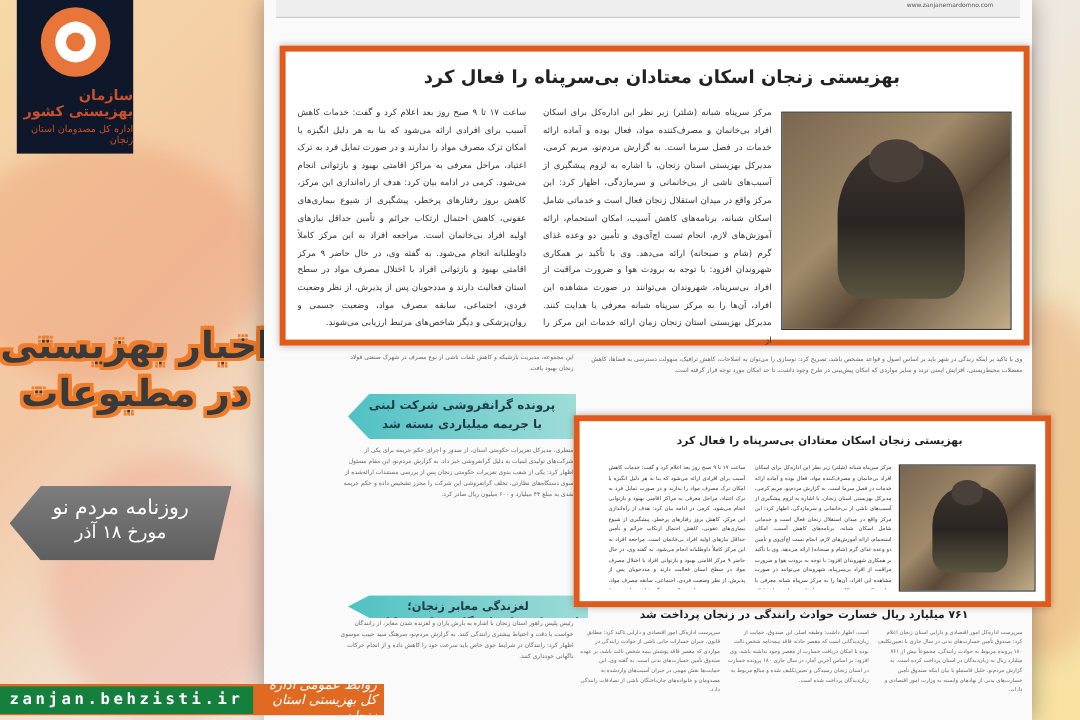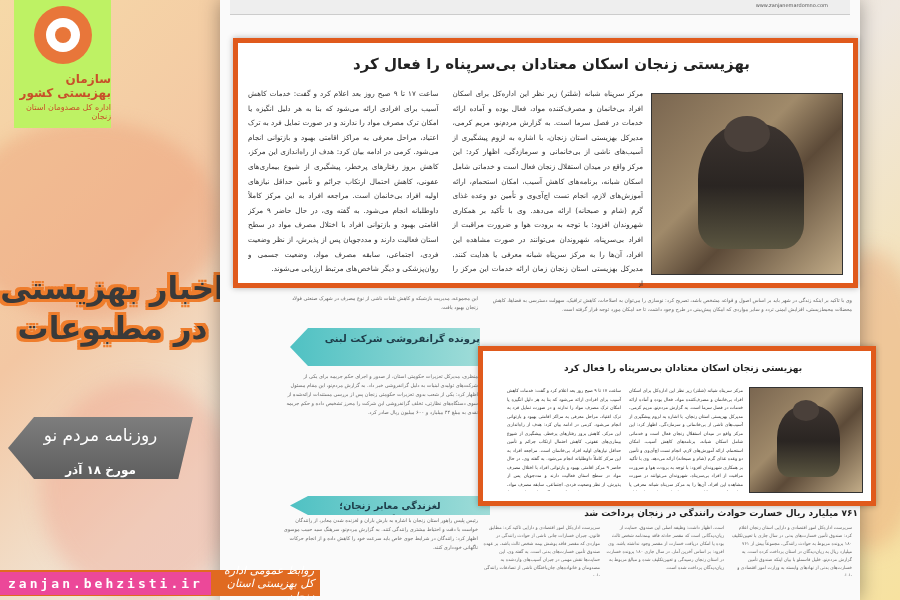--- a/index.html
+++ b/index.html
@@ -2,50 +2,50 @@
 <html><head>
 <meta charset="utf-8">
 <style>
   html,body{margin:0;padding:0;}
   body{width:900px;height:600px;overflow:hidden;position:relative;
     font-family:"DejaVu Sans",sans-serif;
     background:linear-gradient(135deg,#f6d9a8 0%,#f3c7a3 25%,#f1e6d6 45%,#efe8e0 60%,#f4e2b8 80%,#f7e2a0 100%);}
   .bg-blob1{position:absolute;left:-40px;top:120px;width:260px;height:200px;border-radius:50%;background:rgba(236,150,110,.35);filter:blur(8px);}
   .bg-blob2{position:absolute;left:40px;top:380px;width:200px;height:220px;border-radius:50%;background:rgba(238,140,120,.3);filter:blur(10px);}
   .bg-blob3{position:absolute;right:-30px;top:250px;width:120px;height:300px;border-radius:50%;background:rgba(230,150,100,.35);filter:blur(10px);}
-  .logo-panel{position:absolute;left:14px;top:0;width:97px;height:128px;background:#bef264;display:flex;flex-direction:column;align-items:center;}
+  .logo-panel{position:absolute;left:14px;top:0;width:97px;height:128px;background:#0f172a;display:flex;flex-direction:column;align-items:center;}
   .logo-flower{margin-top:6px;width:58px;height:58px;border-radius:50%;background:#e8763a;position:relative;}
   .logo-flower::before{content:"";position:absolute;left:12px;top:12px;width:34px;height:34px;border-radius:50%;background:#fff;}
   .logo-flower::after{content:"";position:absolute;left:21px;top:21px;width:16px;height:16px;border-radius:50%;background:#e8763a;}
   .logo-org{color:#c8502a;font-size:12px;font-weight:bold;margin-top:8px;direction:rtl;}
   .logo-sub{color:#c8502a;font-size:8px;margin-top:3px;direction:rtl;}
   .main-title{position:absolute;left:0;top:268px;width:225px;text-align:center;direction:rtl;
     font-size:31px;font-weight:bold;color:#3a3a3a;line-height:40px;
     text-shadow:-3px -3px 0 #ef7d2c,3px -3px 0 #ef7d2c,-3px 3px 0 #ef7d2c,3px 3px 0 #ef7d2c,0 3px 0 #ef7d2c,0 -3px 0 #ef7d2c,3px 0 0 #ef7d2c,-3px 0 0 #ef7d2c;}
-  .paper-tag{position:absolute;left:8px;top:417px;width:185px;height:62px;background:linear-gradient(#7d7d7d,#5e5e5e);
+  .paper-tag{position:absolute;left:8px;top:405px;width:185px;height:62px;background:linear-gradient(#7d7d7d,#5e5e5e);
     clip-path:polygon(0 50%,26px 0,100% 0,92% 100%,26px 100%);color:#fff;text-align:center;direction:rtl;}
   .paper-name{font-size:17px;margin-top:8px;}
-  .paper-date{font-size:12px;margin-top:18px;font-weight:bold;}
+  .paper-date{font-size:15px;margin-top:1px;}
   .footer-bar{position:absolute;left:0;top:570px;width:320px;height:26px;background:#e06a21;display:flex;align-items:center;}
-  .footer-url{background:#ec4899;color:#fff;font-family:"DejaVu Sans Mono",monospace;font-weight:bold;font-size:13px;letter-spacing:3px;padding:4px 8px;}
+  .footer-url{background:#15803d;color:#fff;font-family:"DejaVu Sans Mono",monospace;font-weight:bold;font-size:13px;letter-spacing:3px;padding:4px 8px;}
   .footer-org{color:#fff;font-size:11px;font-style:italic;padding:0 6px;direction:rtl;}
   .newspaper{position:absolute;left:220px;top:0;width:640px;height:600px;background:#fafafa;box-shadow:0 0 18px rgba(0,0,0,.35);}
   .np-header{position:absolute;left:10px;top:0;width:620px;height:14px;border-bottom:1px solid #ccc;background:#eee;}
   .np-site{position:absolute;right:22px;top:2px;font-size:5px;color:#555;}
   .np-col{position:absolute;font-size:5px;color:#666;line-height:9px;direction:rtl;overflow:hidden;}
   .teal-banner{position:absolute;background:linear-gradient(90deg,#4fc1c3,#9fdcd8);color:#1e3d4a;text-align:center;direction:rtl;font-weight:bold;
     clip-path:polygon(0 50%,18px 0,100% 0,100% 100%,18px 100%);}
   .hl-box{position:absolute;background:#fff;border:5px solid #e05a1c;box-shadow:0 0 6px rgba(0,0,0,.3);padding-left:12px;}
   .hl-title{text-align:center;direction:rtl;font-weight:bold;color:#222;}
   .hl-cols{position:absolute;display:flex;flex-direction:row-reverse;}
   .hl-col{direction:rtl;text-align:justify;color:#333;}
   .photo{position:absolute;background:linear-gradient(135deg,#7a6650 0%,#a08a6a 40%,#5c4a38 60%,#c2ac88 100%);border:1px solid #333;}
   .figure{position:absolute;left:24%;top:16%;width:56%;height:70%;border-radius:45% 45% 20% 20%;background:linear-gradient(#3c3430,#2a2522 50%,#5a5540);}
   .head{position:absolute;left:38%;top:12%;width:24%;height:20%;border-radius:50%;background:#4a403a;}
-  .bottom-title{position:absolute;direction:rtl;font-weight:bold;color:#222;}
+  .bottom-title{position:absolute;direction:rtl;text-align:center;font-weight:bold;color:#222;}
 </style>
 </head>
 <body>
 
 <div class="bg-blob1"></div>
 <div class="bg-blob2"></div>
 <div class="bg-blob3"></div>
 
 <div class="logo-panel">
   <div class="logo-flower"></div>
@@ -63,22 +63,23 @@
   <div class="paper-date">مورخ ۱۸ آذر</div>
 </div>
 
 <div class="newspaper">
   <div class="np-header">
     <span class="np-site">www.zanjanemardomno.com</span>
   </div>
 
   <div class="np-col" style="left:62px;top:294px;width:196px;height:32px;">این مجموعه، مدیریت بازشبکه و کاهش تلفات ناشی از نوع مصرف در شهرک صنعتی فولاد زنجان بهبود یافت.</div>
 
-  <div class="teal-banner" style="left:70px;top:328px;width:190px;height:38px;font-size:10px;line-height:16px;padding-top:3px;box-sizing:border-box;text-align:right;">
+  <div class="teal-banner" style="left:70px;top:328px;width:190px;height:38px;font-size:10px;line-height:16px;padding-top:3px;box-sizing:border-box;">
     <div>پرونده گرانفروشی شرکت لبنی</div>
+    <div>با جریمه میلیاردی بسته شد</div>
   </div>
   <div class="np-col" style="left:62px;top:372px;width:196px;height:108px;">منظری، مدیرکل تعزیرات حکومتی استان، از صدور و اجرای حکم جریمه برای یکی از شرکت‌های تولیدی لبنیات به دلیل گرانفروشی خبر داد. به گزارش مردم‌نو، این مقام مسئول اظهار کرد: یکی از شعب بدوی تعزیرات حکومتی زنجان پس از بررسی مستندات ارائه‌شده از سوی دستگاه‌های نظارتی، تخلف گرانفروشی این شرکت را محرز تشخیص داده و حکم جریمه نقدی به مبلغ ۴۴ میلیارد و ۶۰۰ میلیون ریال صادر کرد.</div>
 
   <div class="teal-banner" style="left:70px;top:478px;width:200px;height:19px;font-size:9.5px;line-height:14px;padding-top:3px;box-sizing:border-box;margin-top:18px;">
     <div>لغزندگی معابر زنجان؛</div>
     <div>پلیس راهور از رانندگان خواست با احتیاط رانندگی کنند</div>
   </div>
   <div class="np-col" style="left:62px;top:516px;width:196px;height:64px;">رئیس پلیس راهور استان زنجان با اشاره به بارش باران و لغزنده شدن معابر، از رانندگان خواست با دقت و احتیاط بیشتری رانندگی کنند. به گزارش مردم‌نو، سرهنگ سید حبیب موسوی اظهار کرد: رانندگان در شرایط جوی خاص باید سرعت خود را کاهش داده و از انجام حرکات ناگهانی خودداری کنند.</div>
 
   <div class="np-col" style="left:262px;top:296px;width:370px;height:50px;">وی با تاکید بر اینکه زندگی در شهر باید بر اساس اصول و قواعد مشخص باشد، تصریح کرد: نوسازی را می‌توان به اصلاحات، کاهش ترافیک، سهولت دسترسی به فضاها، کاهش معضلات محیط‌زیستی، افزایش ایمنی تردد و سایر مواردی که امکان پیش‌بینی در طرح وجود داشت، تا حد امکان مورد توجه قرار گرفته است.</div>

